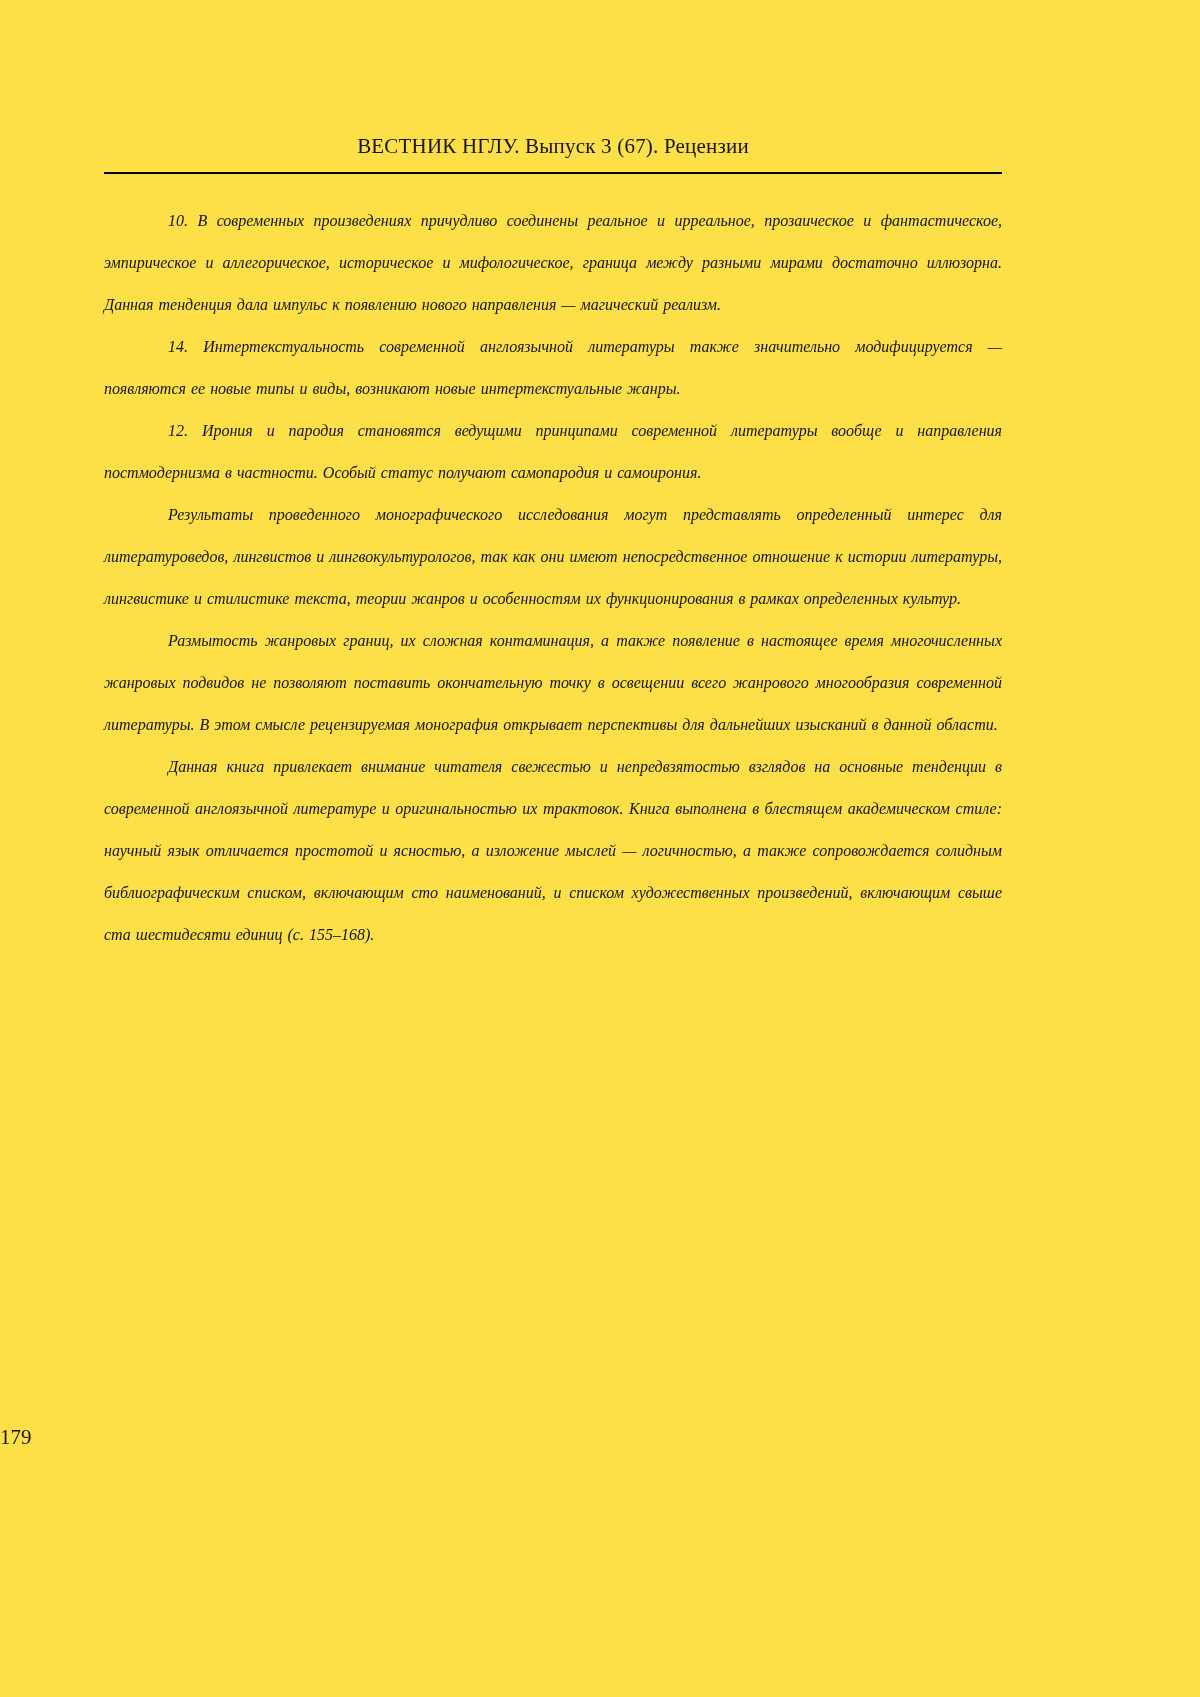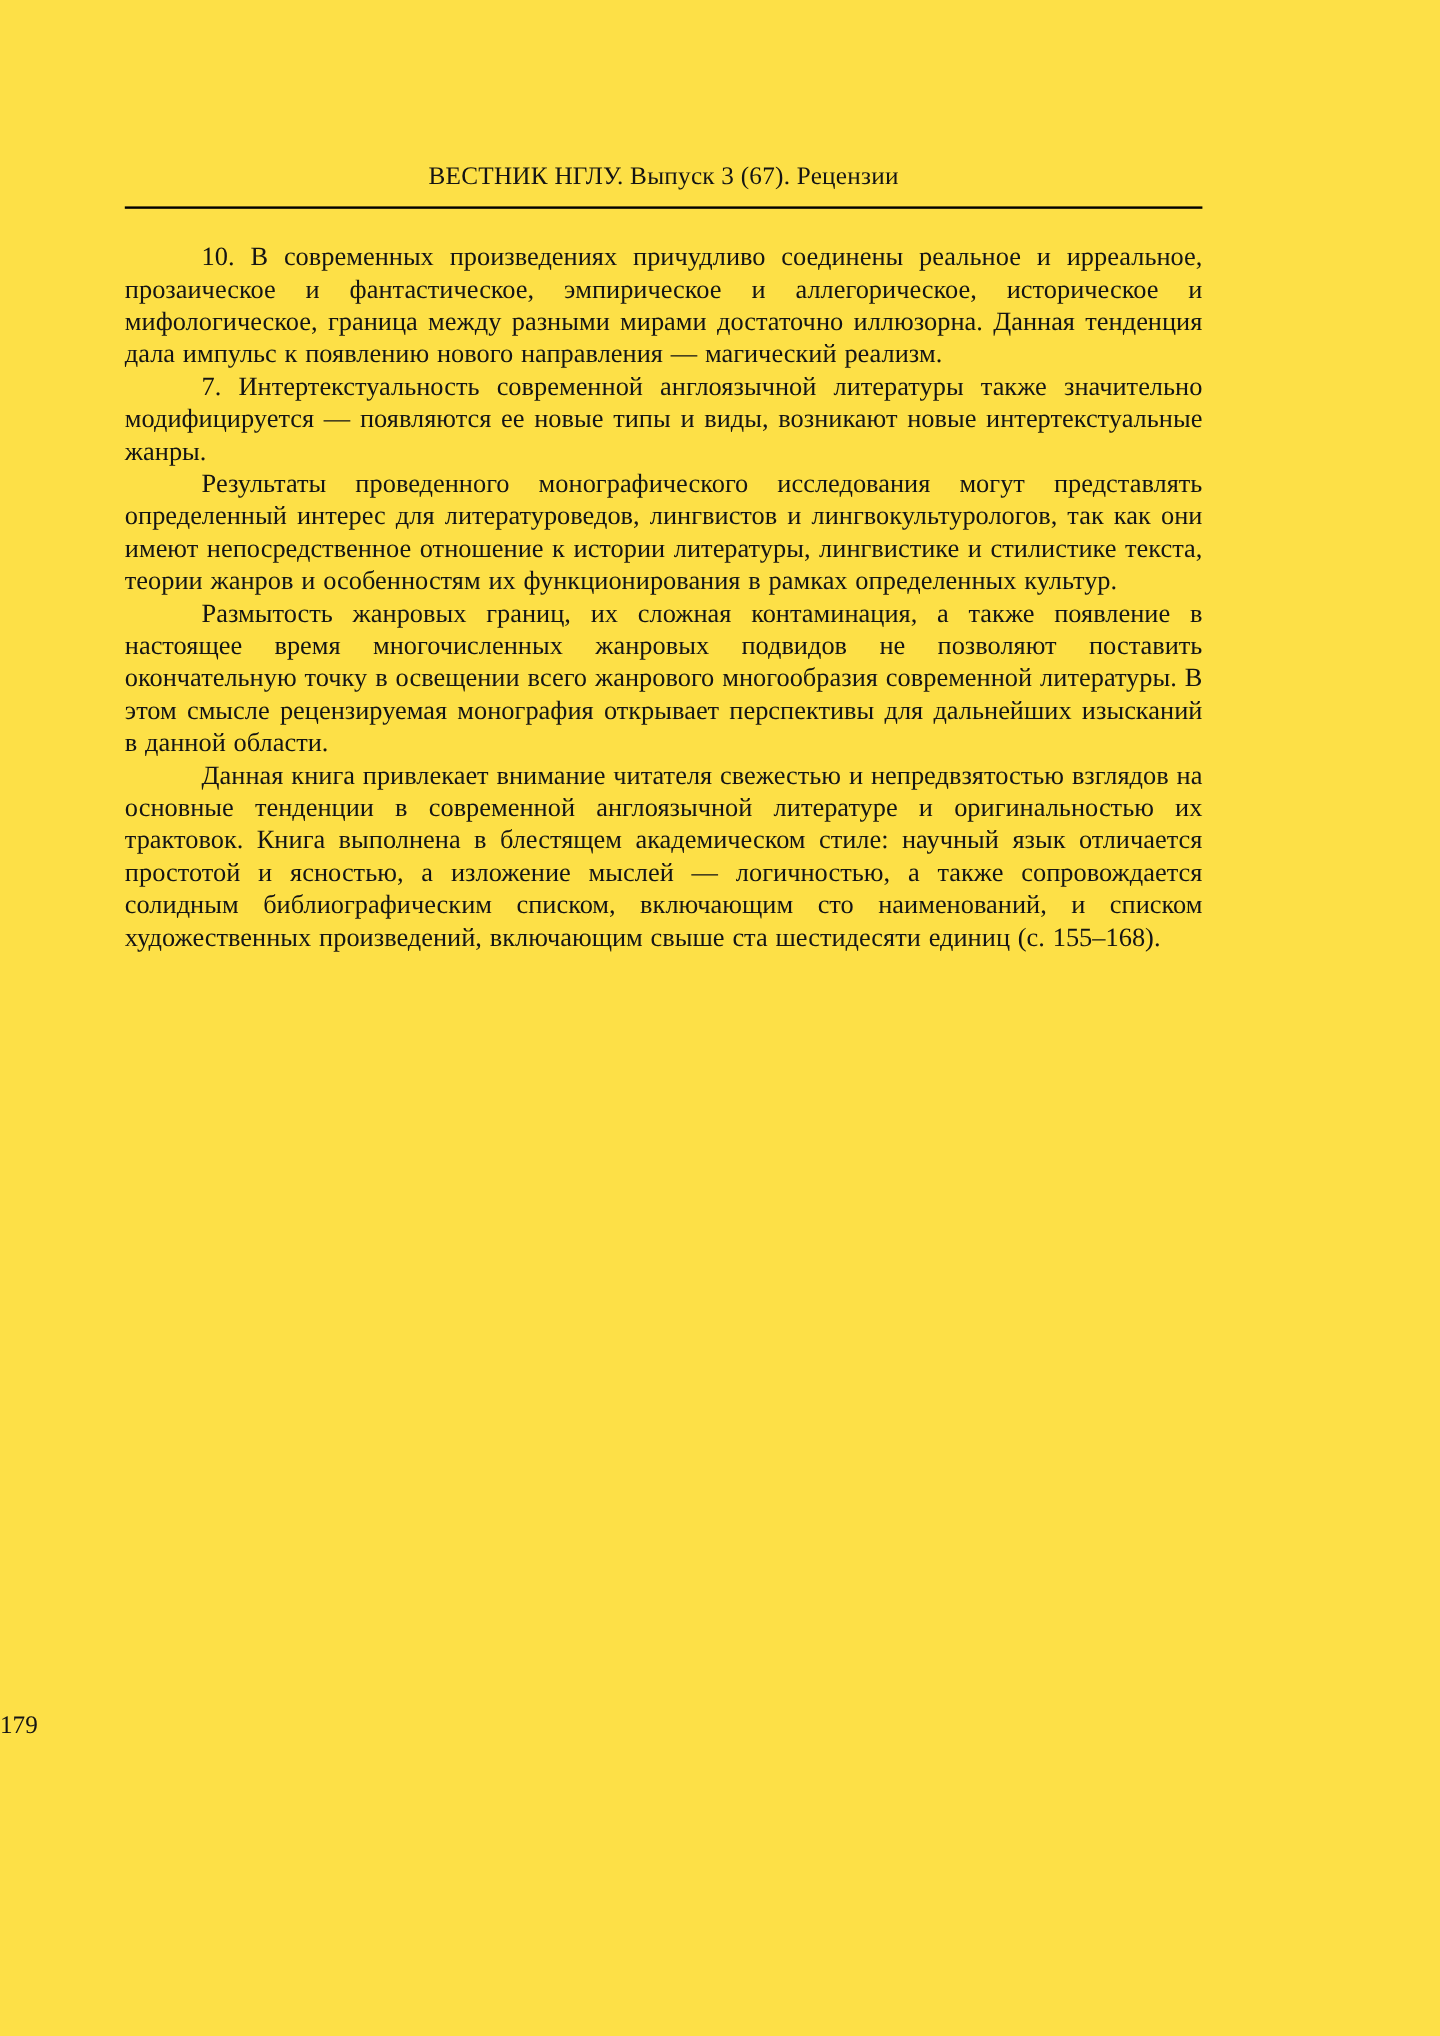--- a/index.html
+++ b/index.html
@@ -32,26 +32,27 @@
     color: #141414;
   }
   .head-rule {
     height: 0;
     border-bottom: 2px solid #000000;
     margin-top: 12px;
     margin-bottom: 26px;
   }
   .body-text p {
     margin: 0;
-    font-size: 22px;
-    line-height: 27px;
+    font-size: 16px;
+    line-height: 42px;
     text-align: justify;
     text-indent: 64px;
     color: #141414;
     word-spacing: 1px;
+    font-style: italic;
   }
   .page-number {
     position: absolute;
     left: 0;
     width: 100%;
     top: 1425px;
     text-align: left;
     font-size: 21px;
     color: #141414;
   }
@@ -61,21 +62,22 @@
 
 <div class="page">
   <div class="content">
 
     <div class="running-head">ВЕСТНИК НГЛУ. Выпуск 3 (67). Рецензии</div>
 
     <div class="head-rule"></div>
 
     <div class="body-text">
       <p>10. В современных произведениях причудливо соединены реальное и ирреальное, прозаическое и фантастическое, эмпирическое и аллегорическое, историческое и мифологическое, граница между разными мирами достаточно иллюзорна. Данная тенденция дала импульс к появлению нового направления — магический реализм.</p>
-      <p>7. Интертекстуальность современной англоязычной литературы также значительно модифицируется — появляются ее новые типы и виды, возникают новые интертекстуальные жанры.</p>
+      <p>14. Интертекстуальность современной англоязычной литературы также значительно модифицируется — появляются ее новые типы и виды, возникают новые интертекстуальные жанры.</p>
+      <p>12. Ирония и пародия становятся ведущими принципами современной литературы вообще и направления постмодернизма в частности. Особый статус получают самопародия и самоирония.</p>
       <p>Результаты проведенного монографического исследования могут представлять определенный интерес для литературоведов, лингвистов и лингвокультурологов, так как они имеют непосредственное отношение к истории литературы, лингвистике и стилистике текста, теории жанров и особенностям их функционирования в рамках определенных культур.</p>
       <p>Размытость жанровых границ, их сложная контаминация, а также появление в настоящее время многочисленных жанровых подвидов не позволяют поставить окончательную точку в освещении всего жанрового многообразия современной литературы. В этом смысле рецензируемая монография открывает перспективы для дальнейших изысканий в данной области.</p>
       <p>Данная книга привлекает внимание читателя свежестью и непредвзятостью взглядов на основные тенденции в современной англоязычной литературе и оригинальностью их трактовок. Книга выполнена в блестящем академическом стиле: научный язык отличается простотой и ясностью, а изложение мыслей — логичностью, а также сопровождается солидным библиографическим списком, включающим сто наименований, и списком художественных произведений, включающим свыше ста шестидесяти единиц (с. 155–168).</p>
     </div>
   </div>
 
   <div class="page-number">179</div>
 </div>
 
 </body></html>

